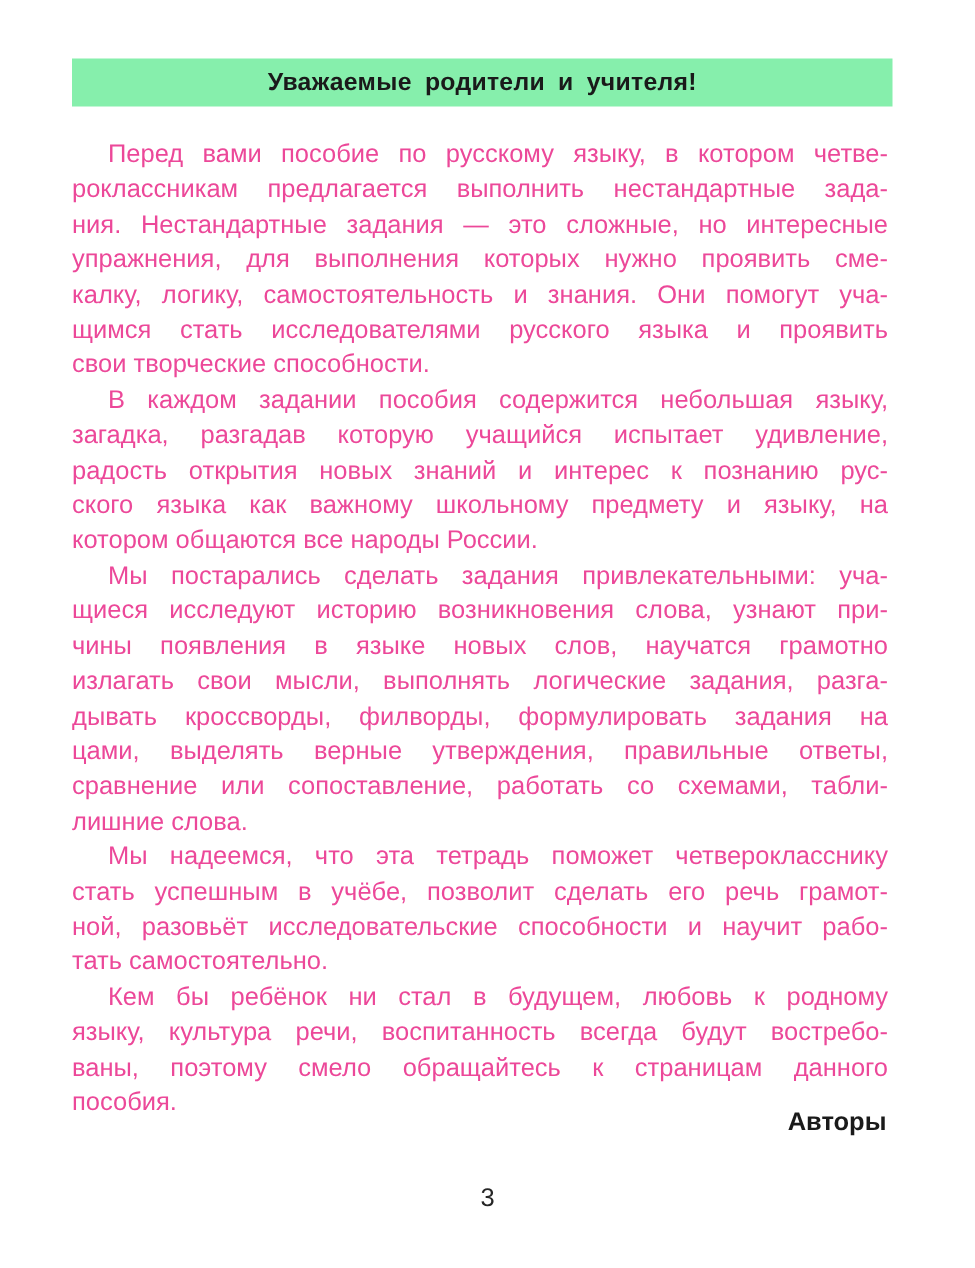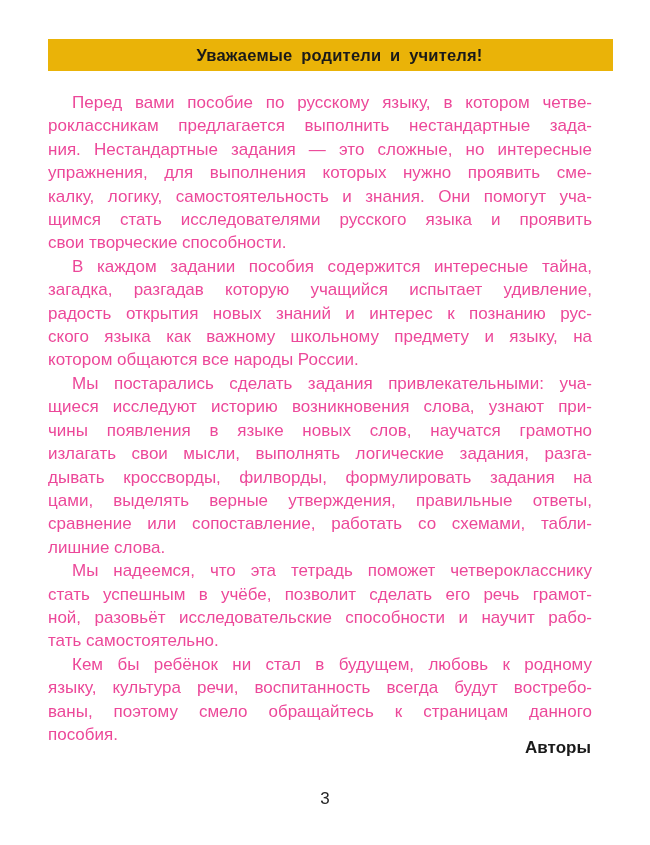--- a/index.html
+++ b/index.html
@@ -3,22 +3,22 @@
   <meta charset="utf-8">
   <style>
     html, body { margin: 0; padding: 0; background: #ffffff; }
     body {
       width: 650px; height: 845px; position: relative; overflow: hidden;
       font-family: "Liberation Sans", "DejaVu Sans", sans-serif;
       color: #1e1e1e;
     }
     .header-bar {
       position: absolute; left: 48px; top: 39px; width: 547px; height: 32px;
-      background: #eab308;
-      display: flex; align-items: center; justify-content: center; padding-left: 18px;
+      background: #86efac;
+      display: flex; align-items: center; justify-content: center;
     }
     .header-title {
       font-weight: bold; font-size: 16.5px; letter-spacing: 0.2px; word-spacing: 4px;
       color: #1a1a1a;
     }
     .body-text {
       position: absolute; left: 48px; top: 91px; width: 544px;
       font-size: 17px; line-height: 23.4px; color: #ec4899;
     }
     .line {
@@ -47,21 +47,21 @@
   <div>
     <span class="line indent">Перед вами пособие по русскому языку, в котором четве-</span>
     <span class="line">роклассникам предлагается выполнить нестандартные зада-</span>
     <span class="line">ния. Нестандартные задания — это сложные, но интересные</span>
     <span class="line">упражнения, для выполнения которых нужно проявить сме-</span>
     <span class="line">калку, логику, самостоятельность и знания. Они помогут уча-</span>
     <span class="line">щимся стать исследователями русского языка и проявить</span>
     <span class="line last">свои творческие способности.</span>
   </div>
   <div>
-    <span class="line indent">В каждом задании пособия содержится интересные тайна,</span>
+    <span class="line indent">В каждом задании пособия содержится небольшая языку,</span>
     <span class="line">загадка, разгадав которую учащийся испытает удивление,</span>
     <span class="line">радость открытия новых знаний и интерес к познанию рус-</span>
     <span class="line">ского языка как важному школьному предмету и языку, на</span>
     <span class="line last">котором общаются все народы России.</span>
   </div>
   <div>
     <span class="line indent">Мы постарались сделать задания привлекательными: уча-</span>
     <span class="line">щиеся исследуют историю возникновения слова, узнают при-</span>
     <span class="line">чины появления в языке новых слов, научатся грамотно</span>
     <span class="line">излагать свои мысли, выполнять логические задания, разга-</span>

